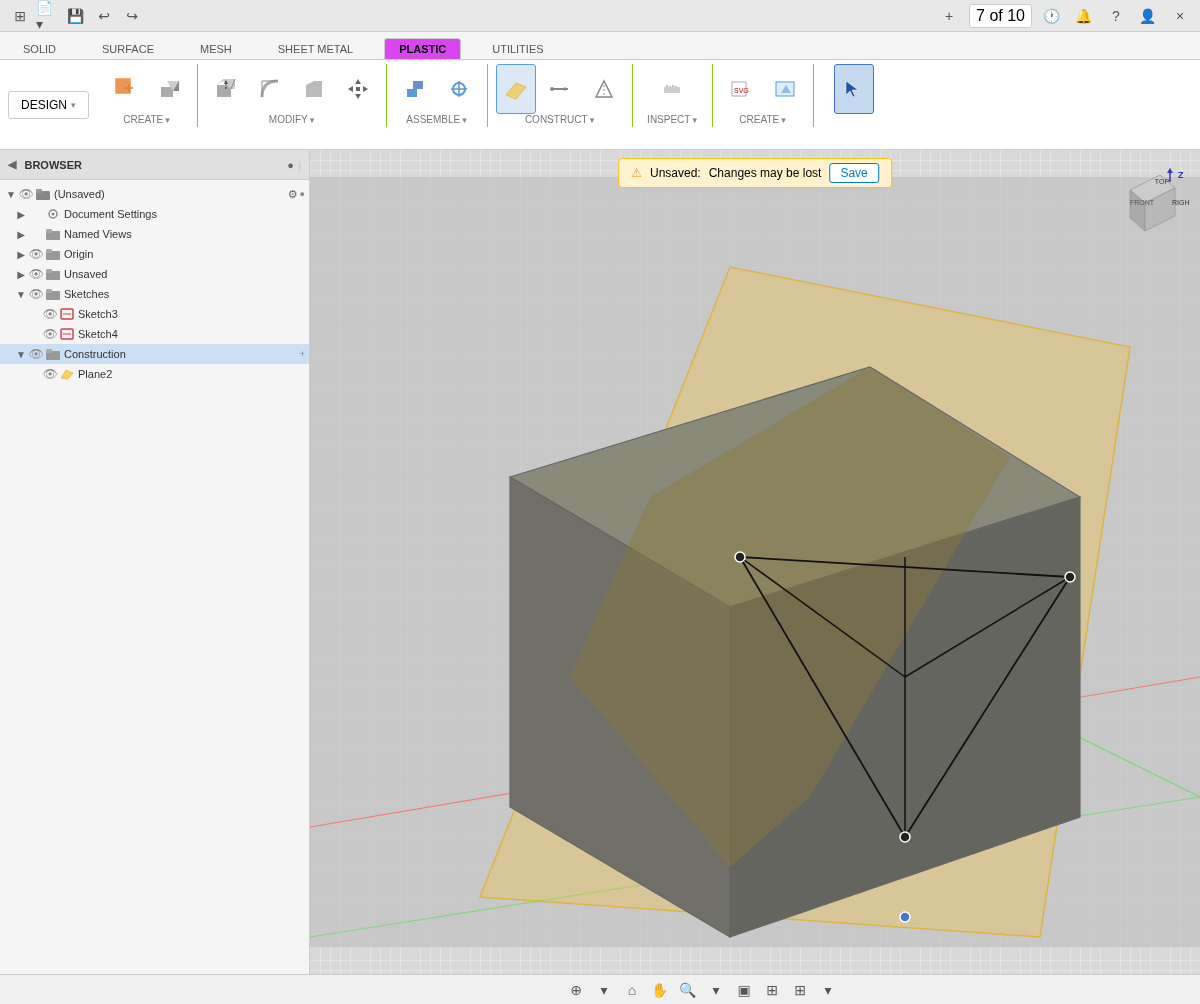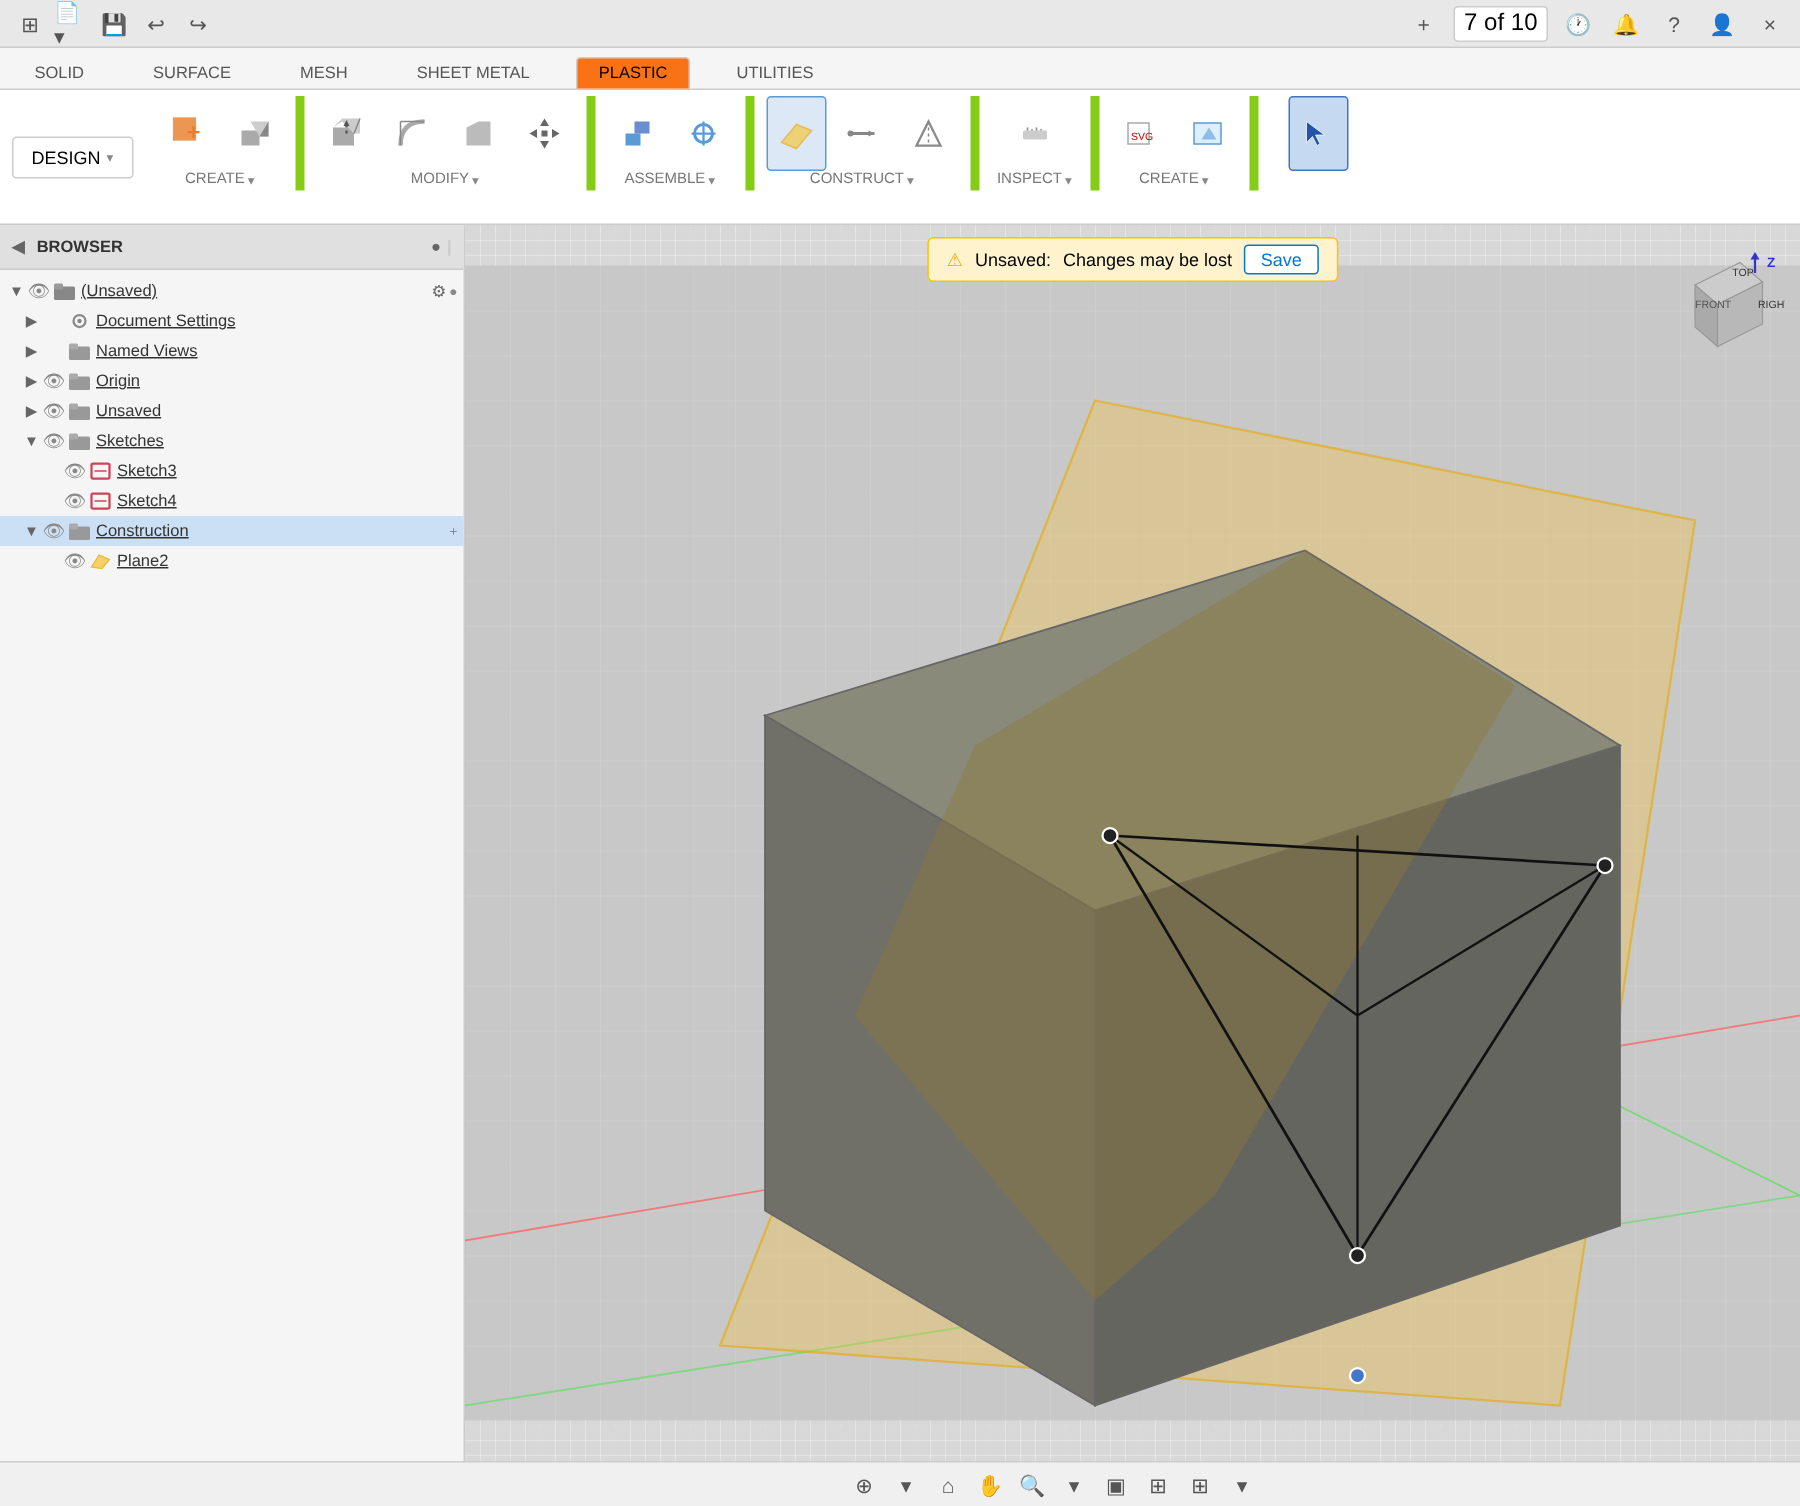--- a/index.html
+++ b/index.html
@@ -38,42 +38,42 @@
     .ribbon-tab {
       padding: 4px 14px;
       font-size: 11px;
       cursor: pointer;
       border: 1px solid transparent;
       border-bottom: none;
       color: #555;
       background: transparent;
     }
     .ribbon-tab.active {
-      background: #f97316;
+      background: #d946ef;
       border-color: #ccc;
       color: #000;
-      font-weight: normal;
+      font-weight: bold;
       border-radius: 3px 3px 0 0;
     }
 
     
     #ribbon {
       height: 90px;
       background: #ffffff;
       border-bottom: 1px solid #ccc;
       display: flex;
       align-items: flex-start;
       padding: 4px 0;
     }
     .ribbon-group {
       display: flex;
       flex-direction: column;
       align-items: center;
       padding: 0 8px;
-      border-right: 6px solid #84cc16;
+      border-right: 1px solid #84cc16;
       min-width: 80px;
     }
     .ribbon-group-icons {
       display: flex;
       flex: 1;
       align-items: center;
       gap: 4px;
     }
     .ribbon-group-label {
       font-size: 10px;
@@ -141,21 +141,21 @@
       align-items: center;
       padding: 2px 4px;
       cursor: pointer;
       font-size: 11px;
       color: #333;
     }
     .tree-item.selected { background: #cce0f5; }
     .tree-arrow { width: 14px; text-align: center; color: #666; font-size: 10px; }
     .tree-eye { width: 16px; text-align: center; color: #888; font-size: 12px; cursor: pointer; }
     .tree-icon { width: 18px; height: 16px; display: flex; align-items: center; justify-content: center; }
-    .tree-label { flex: 1; padding-left: 2px; text-decoration: underline; }
+    .tree-label { flex: 1; padding-left: 2px; }
     .tree-indent1 { padding-left: 14px; }
     .tree-indent2 { padding-left: 28px; }
 
     
     #viewport {
       flex: 1;
       background: #d8d8d8;
       position: relative;
       overflow: hidden;
     }

